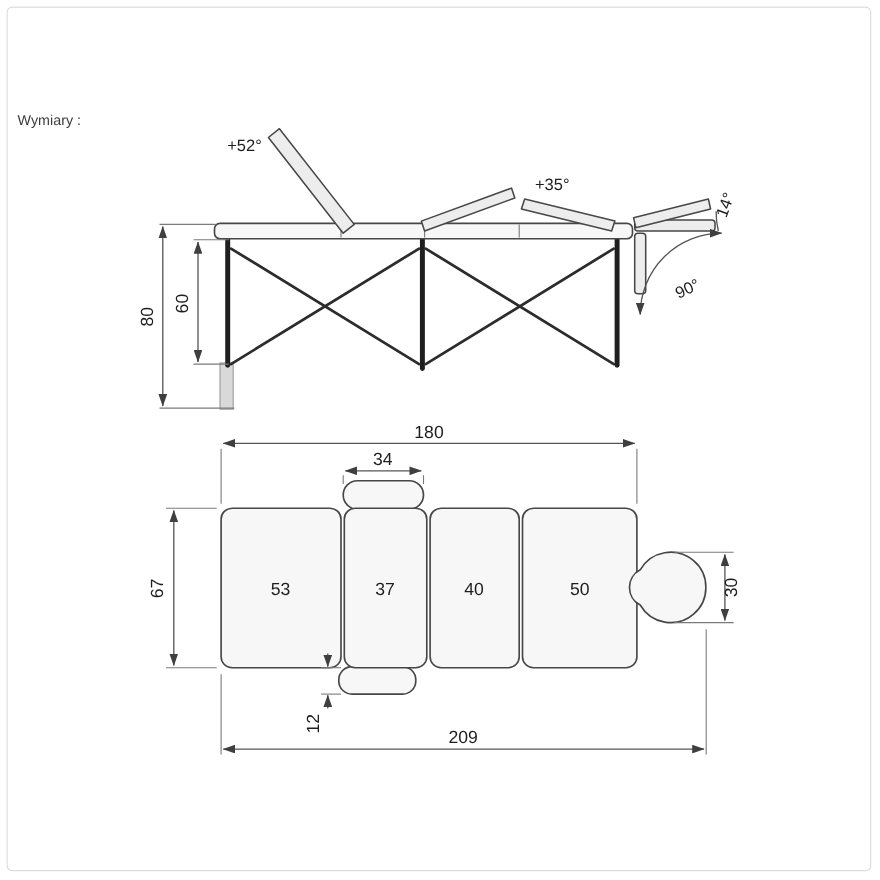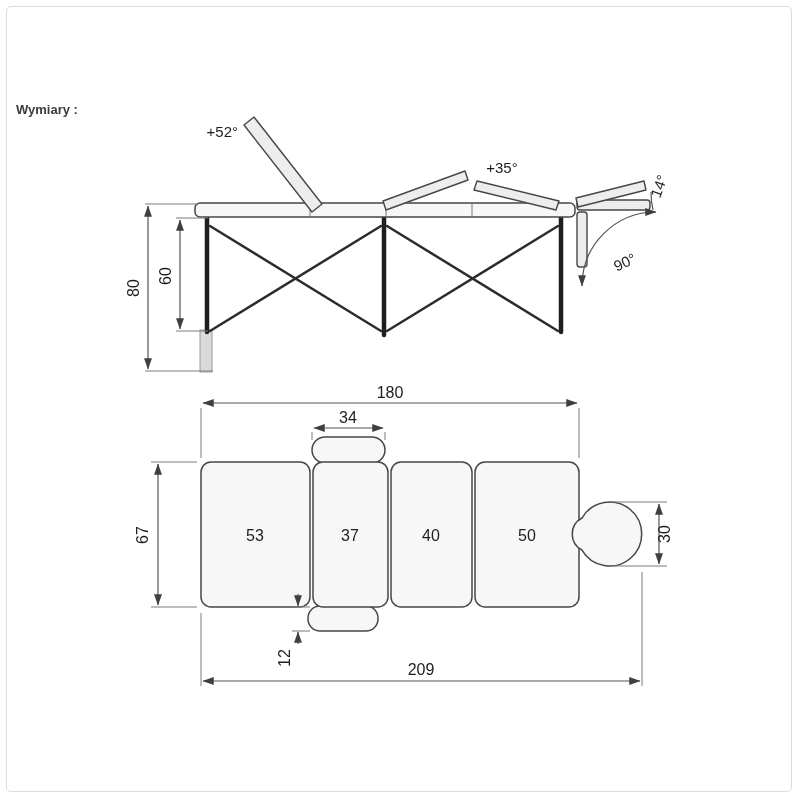--- a/index.html
+++ b/index.html
@@ -18,21 +18,20 @@
     border: 1px solid #d9dde1;
     border-radius: 5px;
     box-sizing: border-box;
     background: #ffffff;
   }
   .page-label {
     position: absolute;
     left: 16px; top: 102px;
     font-size: 13px;
     color: #3c3c3c;
-    font-weight: bold;
   }
   svg.diagram {
     position: absolute;
     left: 0; top: 0;
   }
   svg text {
     font-family: "Liberation Sans", sans-serif;
     fill: #1e1e1e;
     font-size: 16px;
   }

